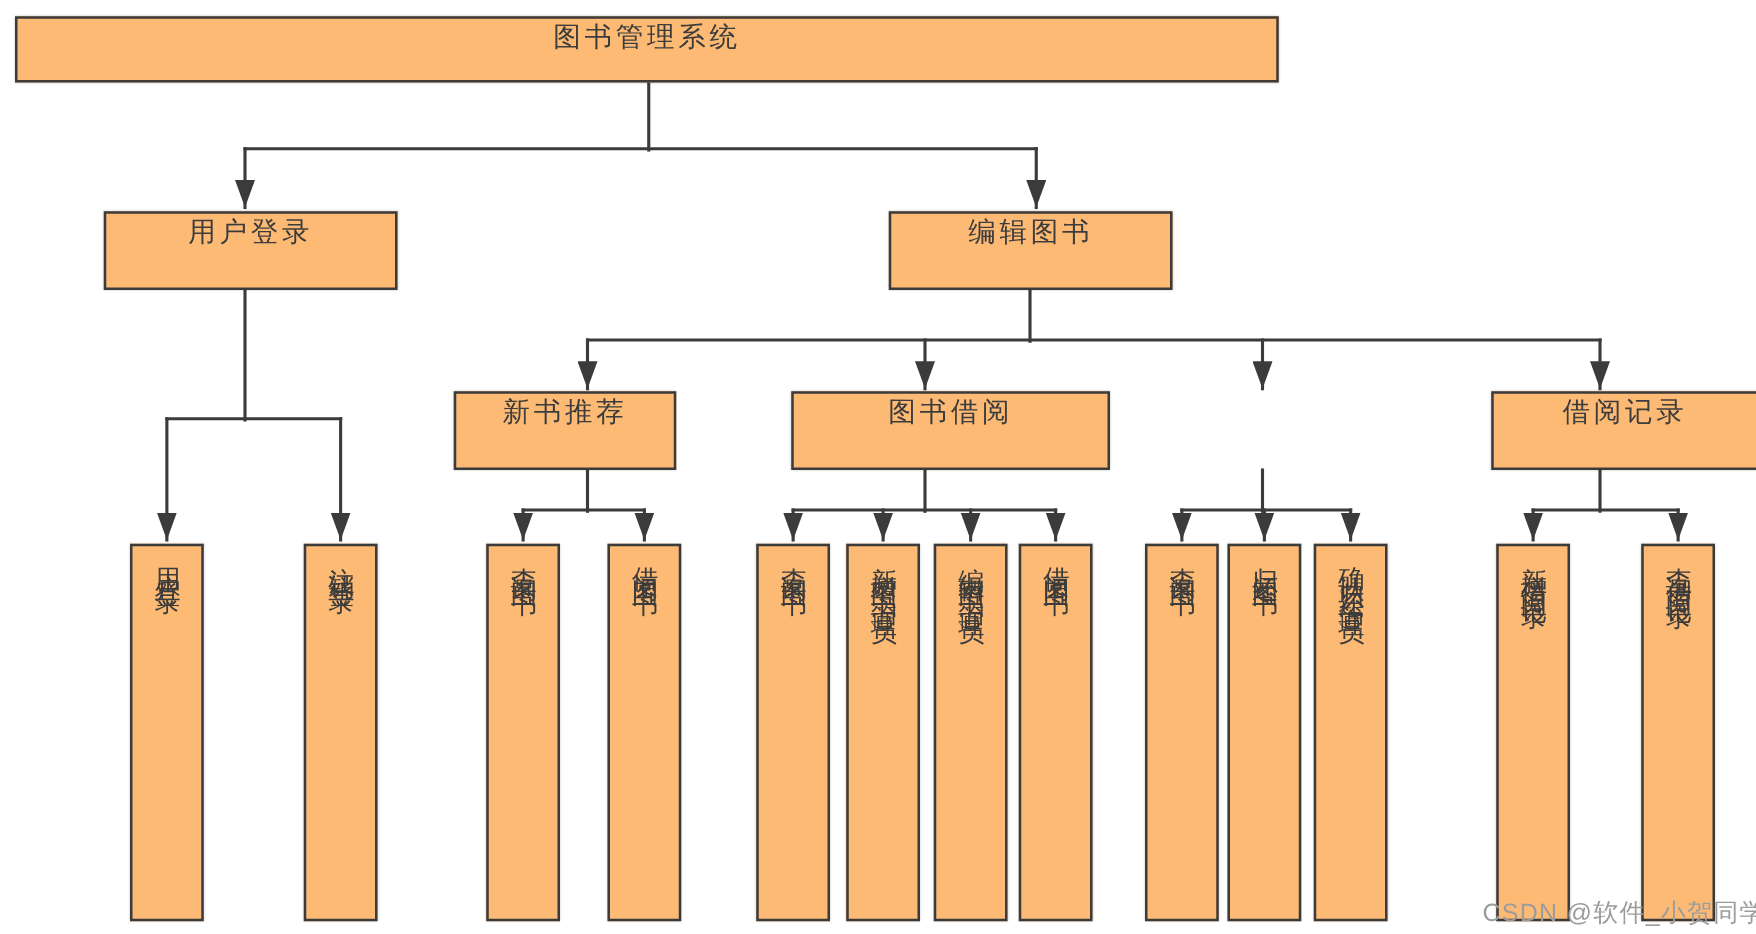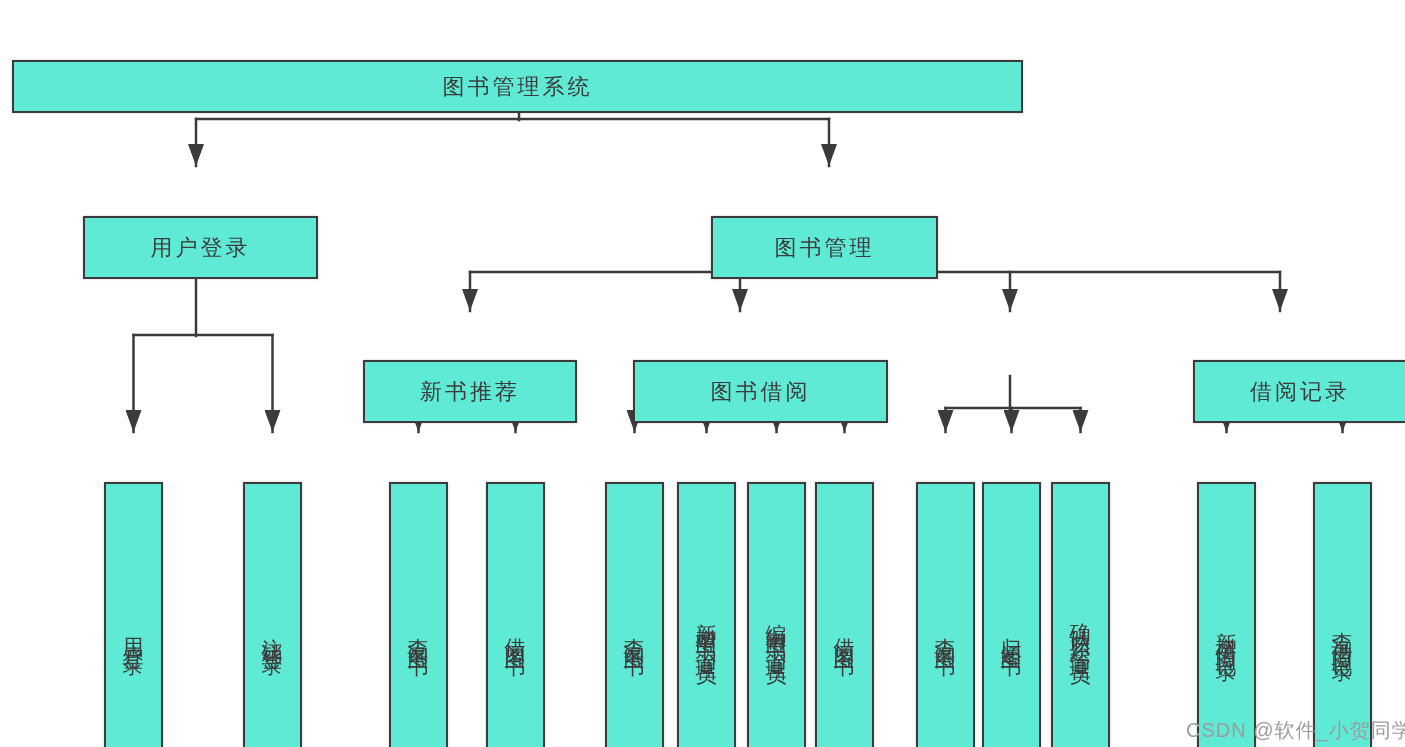--- a/index.html
+++ b/index.html
@@ -23,29 +23,28 @@
     height: 747px;
   }
   .connectors line {
     stroke: #3b3b3b;
     stroke-width: 2.5;
     stroke-linecap: square;
   }
   .box {
     position: absolute;
     box-sizing: border-box;
-    background: #5eead4;
+    background: #fdba74;
     border: 2.5px solid #3b3b3b;
     color: #3c3c3c;
     display: flex;
-    align-items: center;
+    align-items: flex-start;
     justify-content: center;
     text-align: center;
     box-shadow: 0 0 2px rgba(0,0,0,0.22);
-    margin-top: 47px;
   }
   .hlabel {
     font-size: 22px;
     letter-spacing: 3px;
     white-space: nowrap;
   }
   .leaf {
     top: 435px;
     width: 59px;
     height: 302px;
@@ -56,21 +55,21 @@
     font-size: 21px;
     letter-spacing: 6px;
     line-height: 1;
   }
   
   #n-root  { left: 12px;  top: 13px;  width: 1011px; height: 53px; }
   
   #n-user  { left: 83px;  top: 169px; width: 235px;  height: 63px; }
   #n-book  { left: 711px; top: 169px; width: 227px;  height: 63px; }
   
-  #n-l3-0  { left: 363px;  top: 313px; width: 214px; height: 63px; }
+  #n-l3-0  { left: 363px;  top: 313px; width: 178px; height: 63px; }
   #n-l3-1  { left: 633px;  top: 313px; width: 255px; height: 63px; }
   #n-l3-2  { left: 903px;  top: 313px; width: 214px; height: 63px; }
   #n-l3-3  { left: 1193px; top: 313px; width: 214px; height: 63px; }
   
   #lf-0  { left: 104px; }
   #lf-1  { left: 243px; }
   #lf-2  { left: 389px; }
   #lf-3  { left: 486px; }
   #lf-4  { left: 605px; }
   #lf-5  { left: 677px; }
@@ -159,21 +158,21 @@
   </svg>
 
   <div class="box" id="n-root">
     <span class="hlabel">图书管理系统</span>
   </div>
 
   <div class="box" id="n-user">
     <span class="hlabel">用户登录</span>
   </div>
   <div class="box" id="n-book">
-    <span class="hlabel">图书管理</span>
+    <span class="hlabel">编辑图书</span>
   </div>
 
   <div class="box" id="n-l3-0">
     <span class="hlabel">新书推荐</span>
   </div>
   <div class="box" id="n-l3-1">
     <span class="hlabel">图书借阅</span>
   </div>
   <div class="box" id="n-l3-3">
     <span class="hlabel">借阅记录</span>

